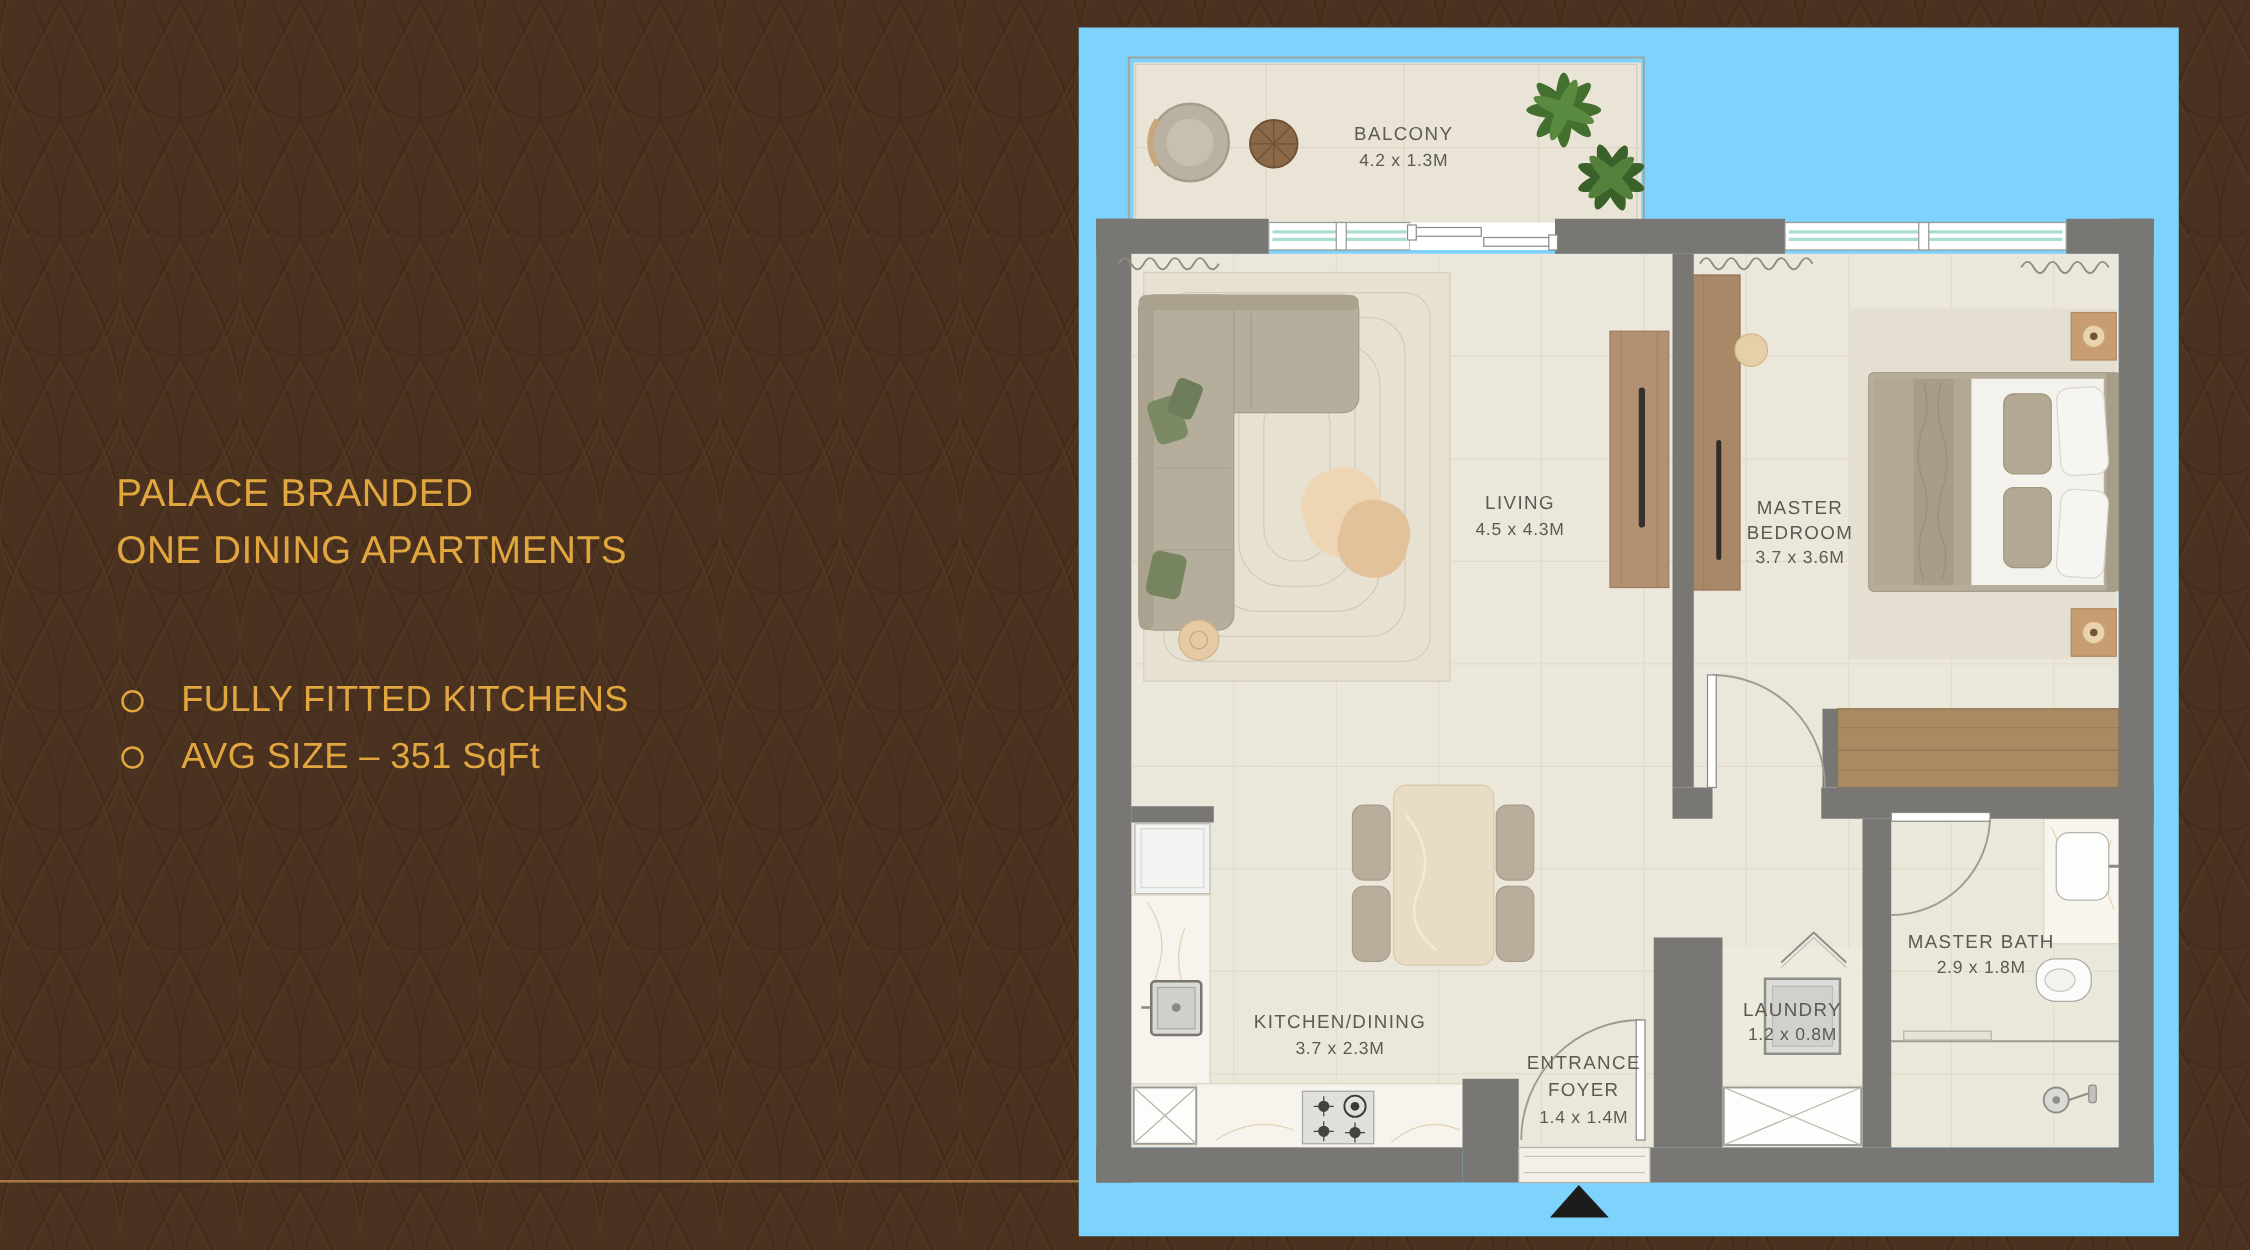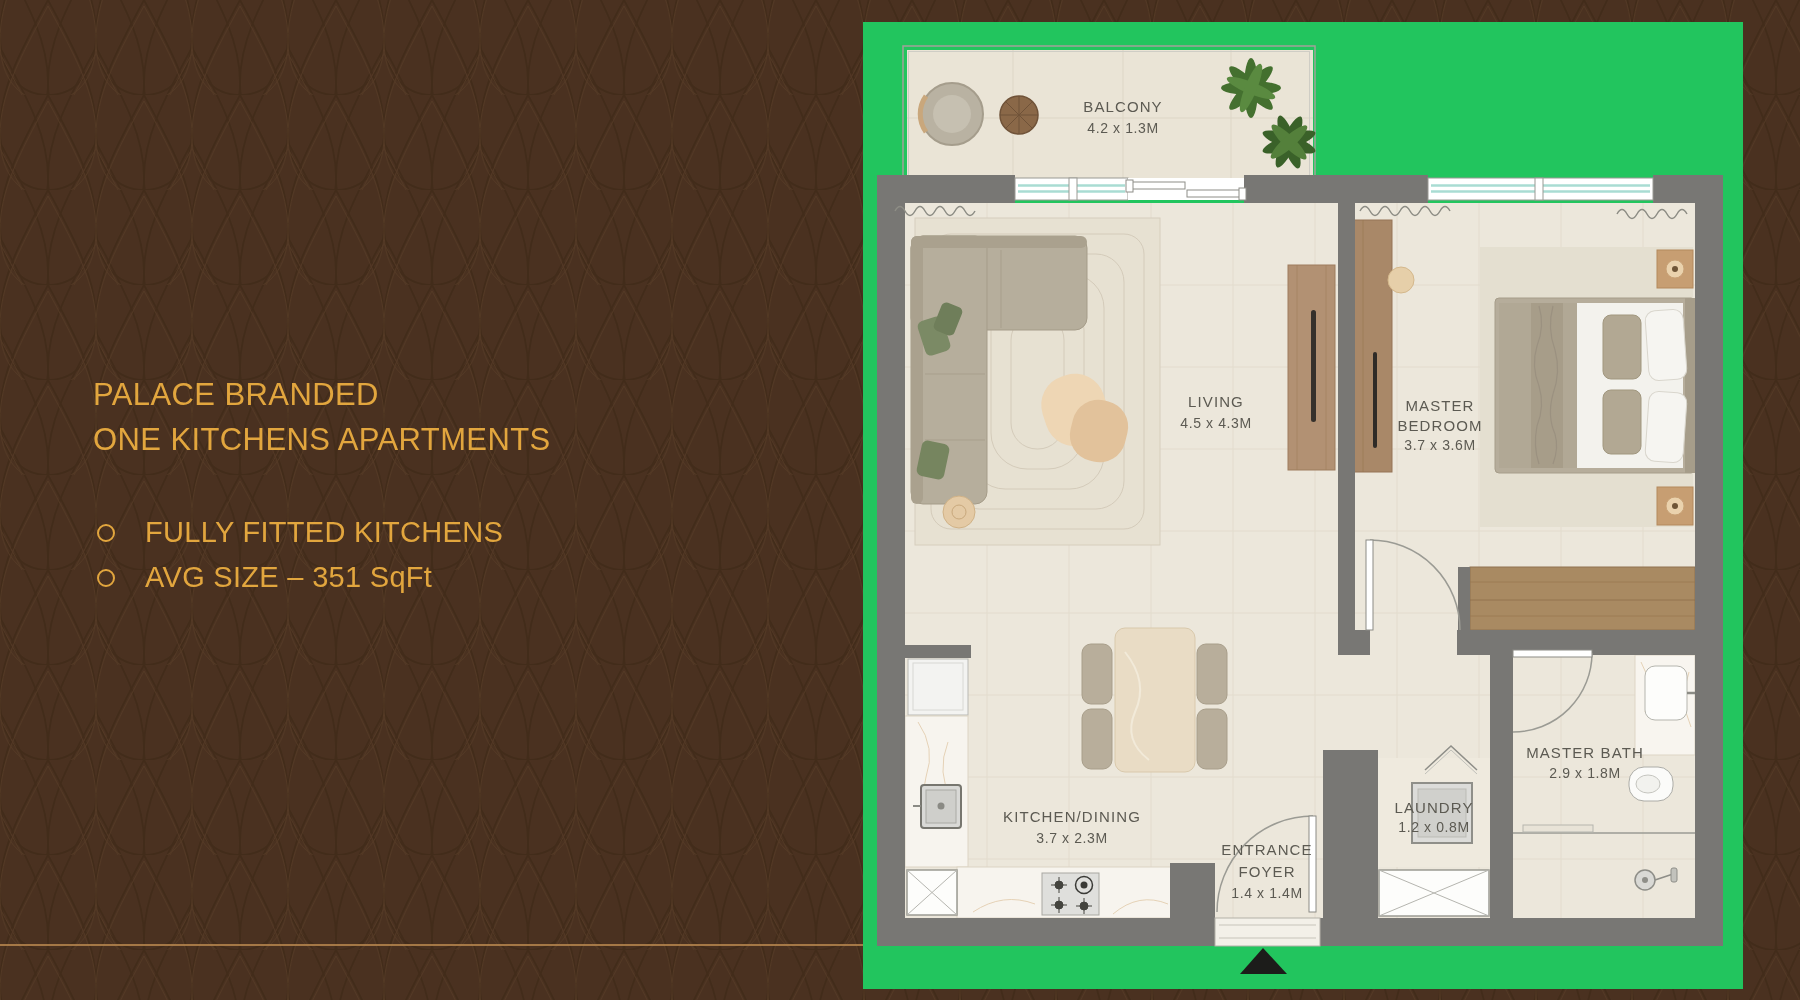--- a/index.html
+++ b/index.html
@@ -2,28 +2,28 @@
 <html><head>
 <meta charset="utf-8">
 <style>
   html,body{margin:0;padding:0;background:#3a2515;}
   .stage{position:relative;width:1800px;height:1000px;overflow:hidden;
          background:#4a3120;font-family:"Liberation Sans",sans-serif;}
   .bg-pattern{position:absolute;left:0;top:0;z-index:0;}
   .left-panel{position:absolute;left:0;top:0;width:1034px;height:1000px;z-index:1;}
   .title{position:absolute;left:93px;top:372px;color:#E2A63E;font-size:31px;
          line-height:45px;letter-spacing:0.4px;font-weight:500;}
-  .bullets{position:absolute;left:0;top:510px;margin:0;padding:0;list-style:none;}
+  .bullets{position:absolute;left:0;top:538px;margin:0;padding:0;list-style:none;}
   .bullets li{display:flex;align-items:center;height:45px;color:#E2A63E;
               font-size:29px;letter-spacing:0.3px;font-weight:500;}
   .dot{display:inline-block;width:14px;height:14px;border:2.5px solid #E2A63E;
        border-radius:50%;margin-left:97px;margin-right:30px;flex:0 0 auto;}
   .rule{position:absolute;left:0;top:944px;width:863px;height:2px;background:#B5854E;opacity:.85;}
   .plan-panel{position:absolute;left:863px;top:22px;width:880px;height:967px;
-              background:#22c55e;z-index:1;}
+              background:#7dd3fc;z-index:1;}
   .plan-panel svg{display:block;}
   text.rname{fill:#5C5A52;font-size:15px;letter-spacing:1.1px;font-family:"Liberation Sans",sans-serif;}
   text.rdims{fill:#5C5A52;font-size:14px;letter-spacing:0.6px;font-family:"Liberation Sans",sans-serif;}
 </style>
 </head>
 <body>
 
 <div class="stage">
 
   <svg class="bg-pattern" width="1800" height="1000">
@@ -47,21 +47,21 @@
         </g>
       </pattern>
     </defs>
     <rect x="0" y="0" width="1800" height="1000" fill="#4A3120"></rect>
     <rect x="0" y="0" width="1800" height="1000" fill="url(#ogee)"></rect>
   </svg>
 
   <div class="left-panel">
     <div class="title">
       <div>PALACE BRANDED</div>
-      <div>ONE KITCHENS APARTMENTS</div>
+      <div>ONE DINING APARTMENTS</div>
     </div>
     <ul class="bullets">
       <li>
         <span class="dot"></span>
         <span>FULLY FITTED KITCHENS</span>
       </li>
       <li>
         <span class="dot"></span>
         <span>AVG SIZE – 351 SqFt</span>
       </li>

